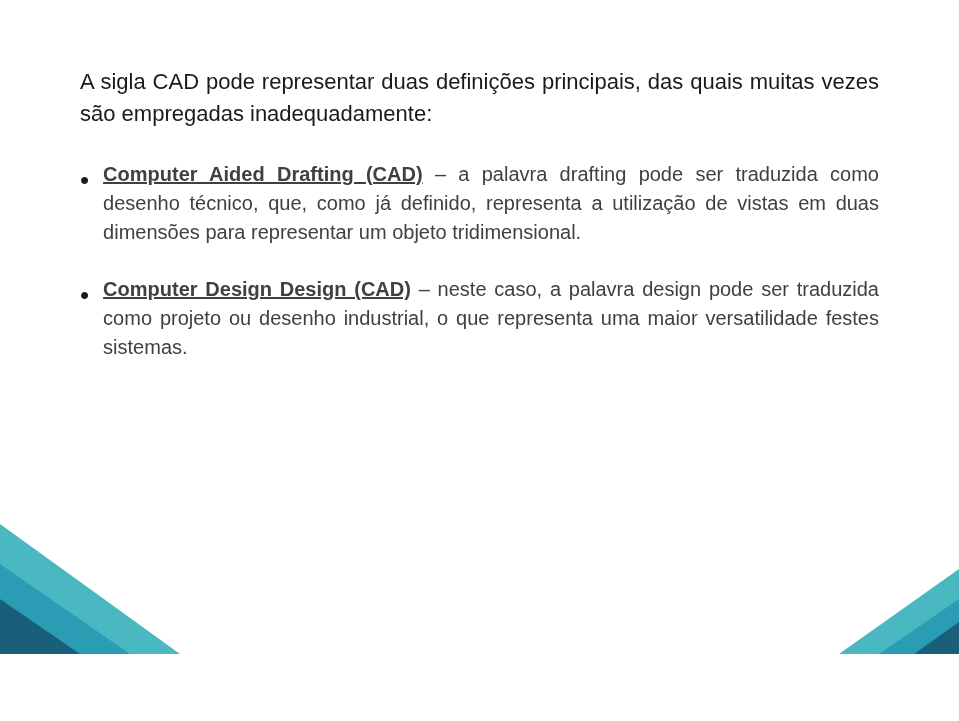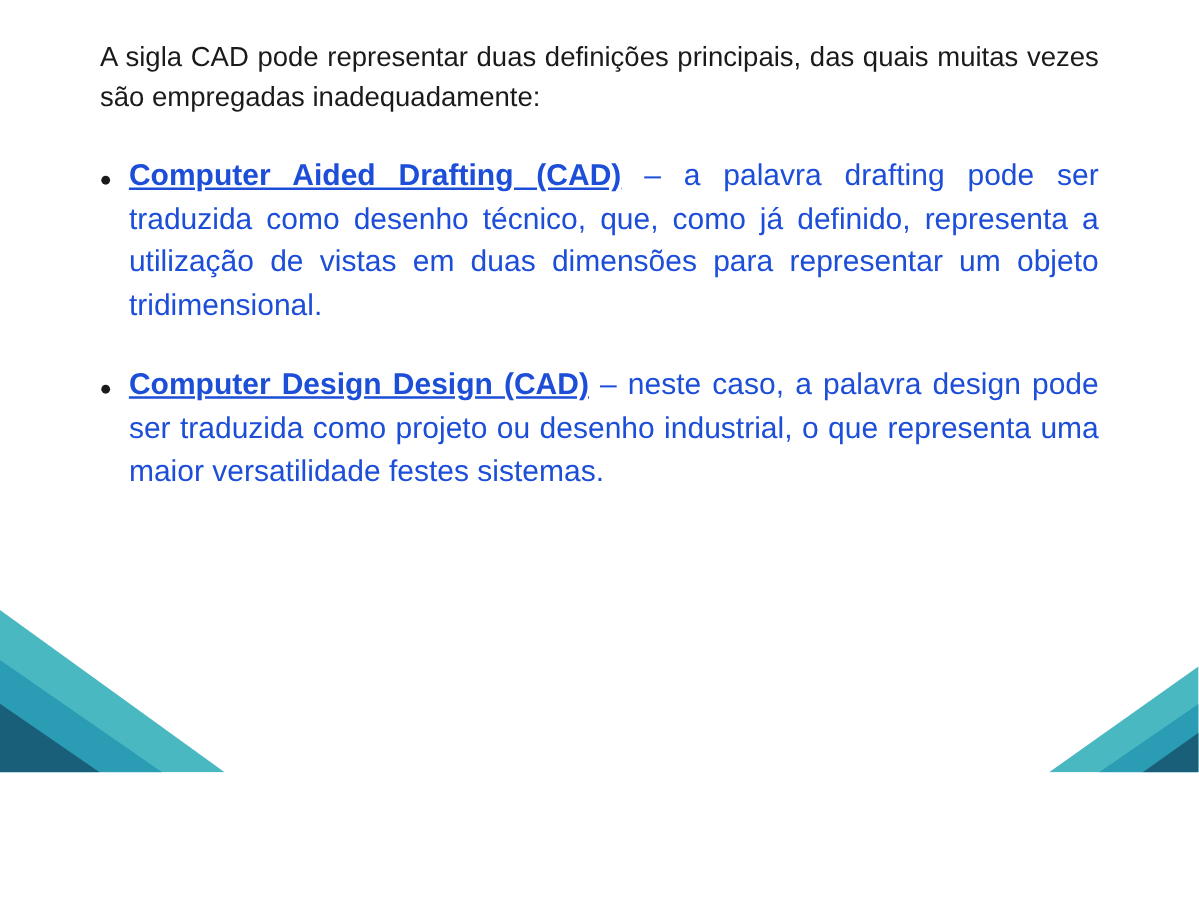--- a/index.html
+++ b/index.html
@@ -15,20 +15,21 @@
       font-family: Arial, sans-serif;
       position: relative;
       overflow: hidden;
     }
 
     .page-container {
       width: 959px;
       height: 618px;
       background: #ffffff;
       position: relative;
+      margin-top: 36px;
     }
 
     .content-area {
       padding: 30px 80px 30px 80px;
       position: relative;
       z-index: 2;
     }
 
     .main-paragraph {
       font-size: 22px;
@@ -51,22 +52,22 @@
 
     .bullet-dot {
       font-size: 26px;
       color: #1a1a1a;
       line-height: 1.45;
       flex-shrink: 0;
       margin-top: 2px;
     }
 
     .bullet-text {
-      font-size: 24px;
-      color: #1d4ed8;
+      font-size: 20px;
+      color: #404040;
       text-align: justify;
       line-height: 1.45;
     }
 
     .highlight {
       font-weight: bold;
       text-decoration: underline;
     }
 
     .shape-teal-large {

